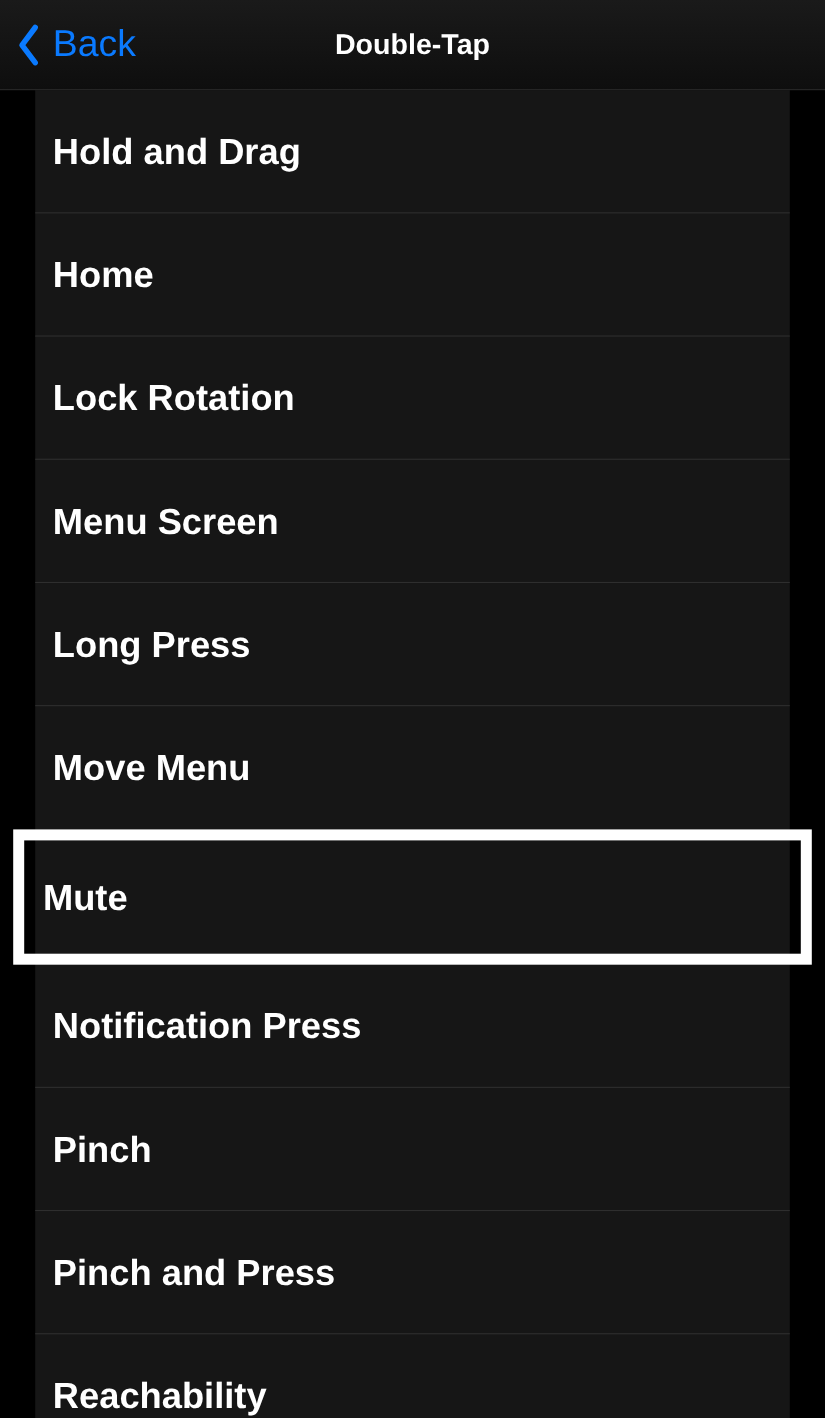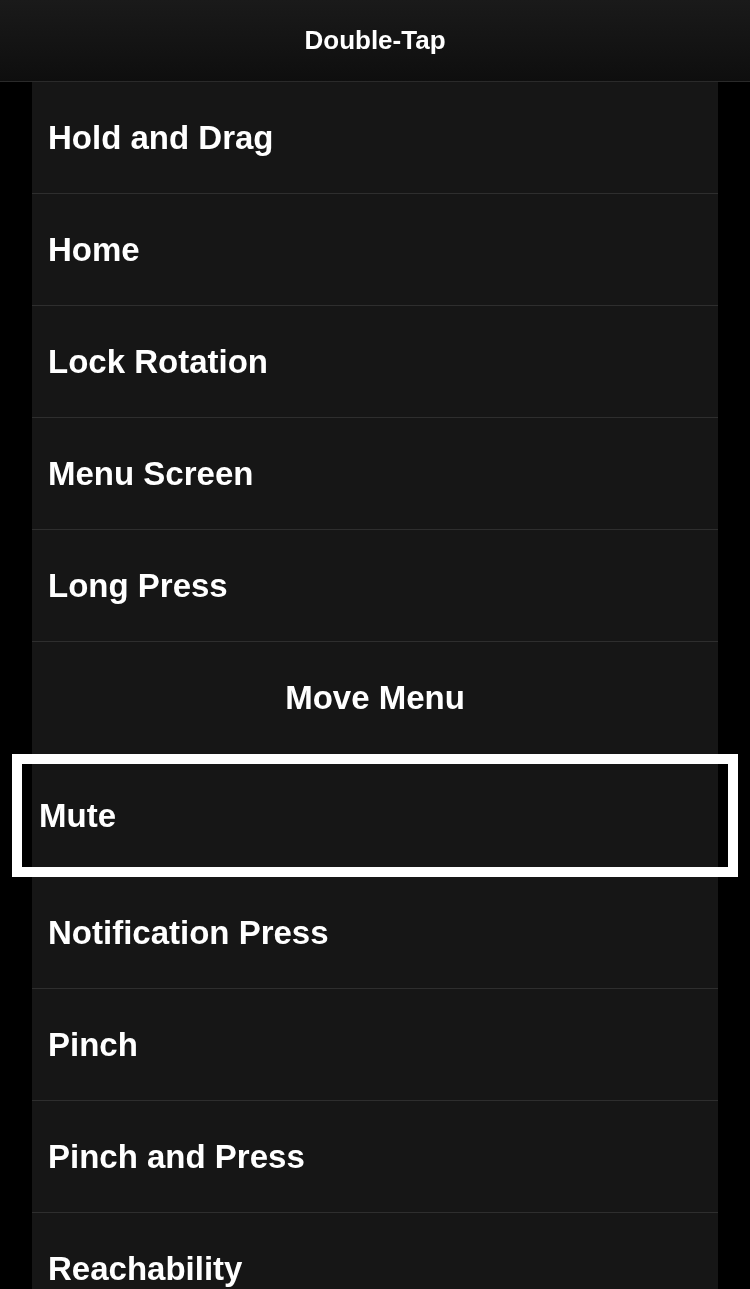--- a/index.html
+++ b/index.html
@@ -84,27 +84,32 @@
     .list-item.highlighted {
       border: 10px solid #ffffff;
       height: 123px;
       margin-left: -20px;
       margin-right: -20px;
       padding: 0 17px;
     }
     
     .list-item.before-highlighted {
       border-bottom: none;
-      justify-content: center;
     }
   </style>
 </head>
 <body>
 
 <div class="nav-bar">
+  <div class="back-button">
+    <svg class="back-chevron" viewBox="0 0 24 40" fill="none">
+      <path d="M18 4 L6 20 L18 36" stroke="#0a7aff" stroke-width="5" stroke-linecap="round" stroke-linejoin="round"></path>
+    </svg>
+    <span class="back-label">Back</span>
+  </div>
   <div class="nav-title">Double-Tap</div>
 </div>
 
 <div class="content">
   <div class="list-container">
     <div class="list-item">
       <span>Hold and Drag</span>
     </div>
     <div class="list-item">
       <span>Home</span>

